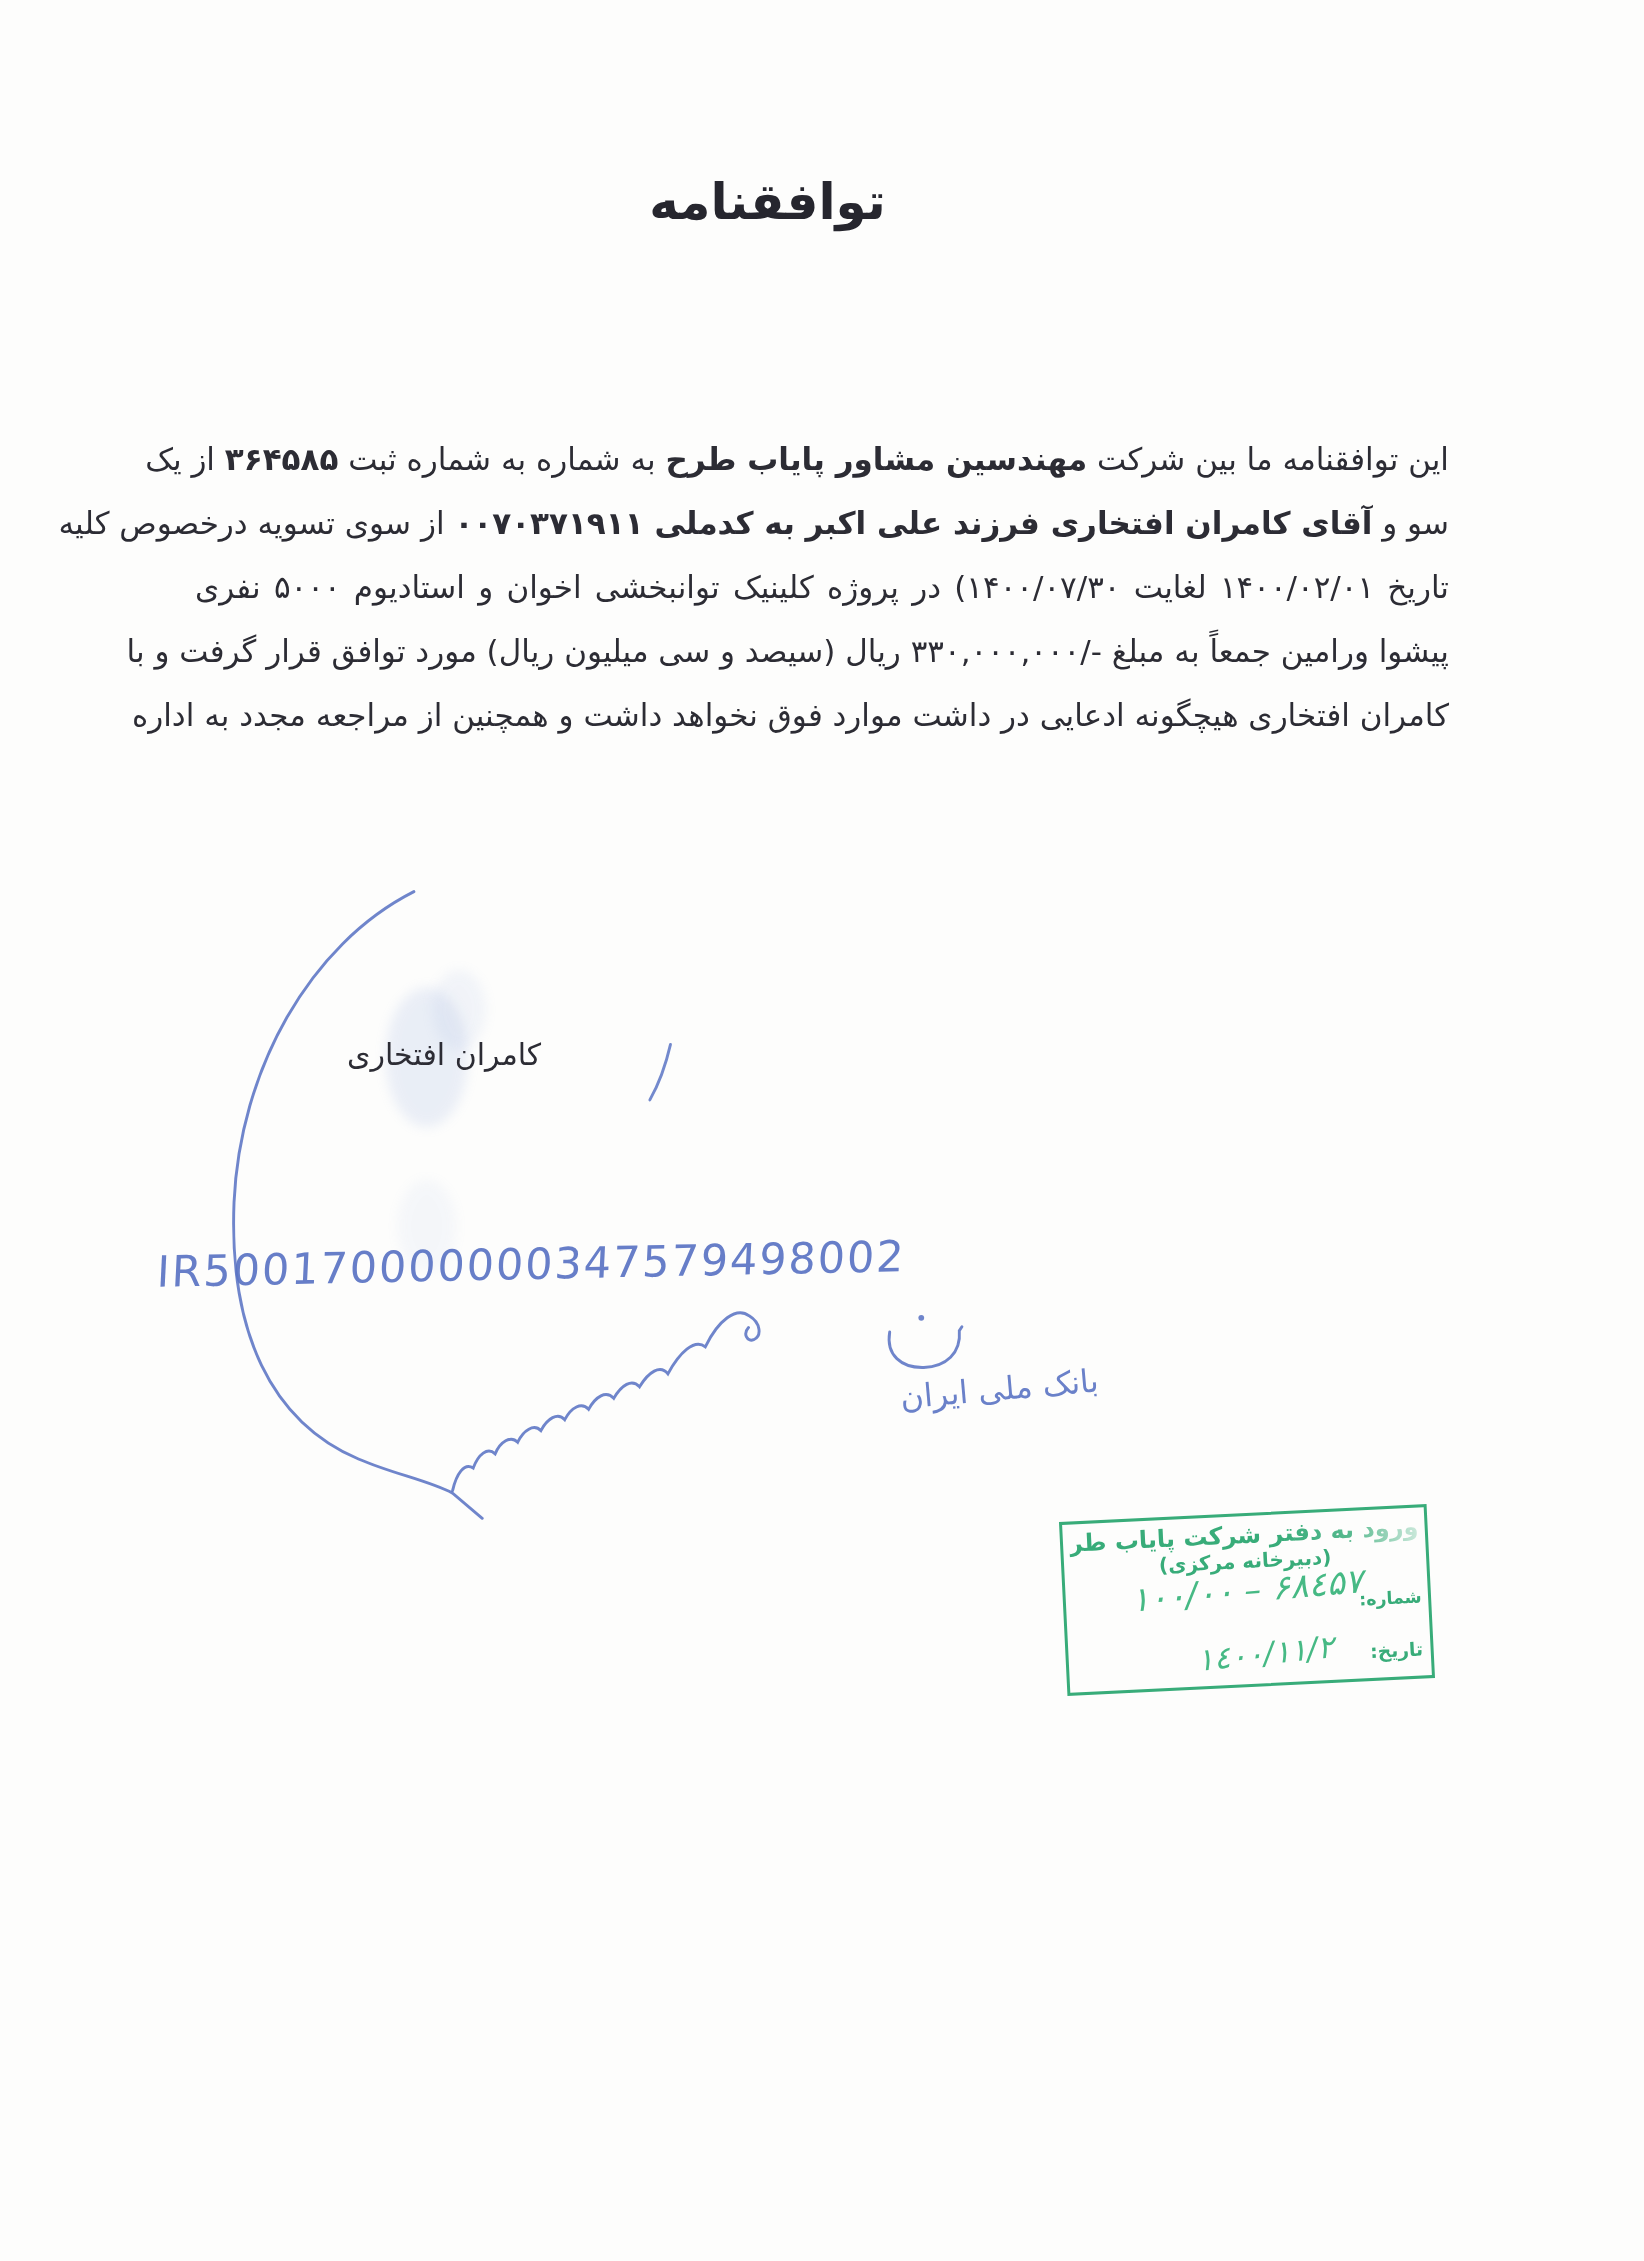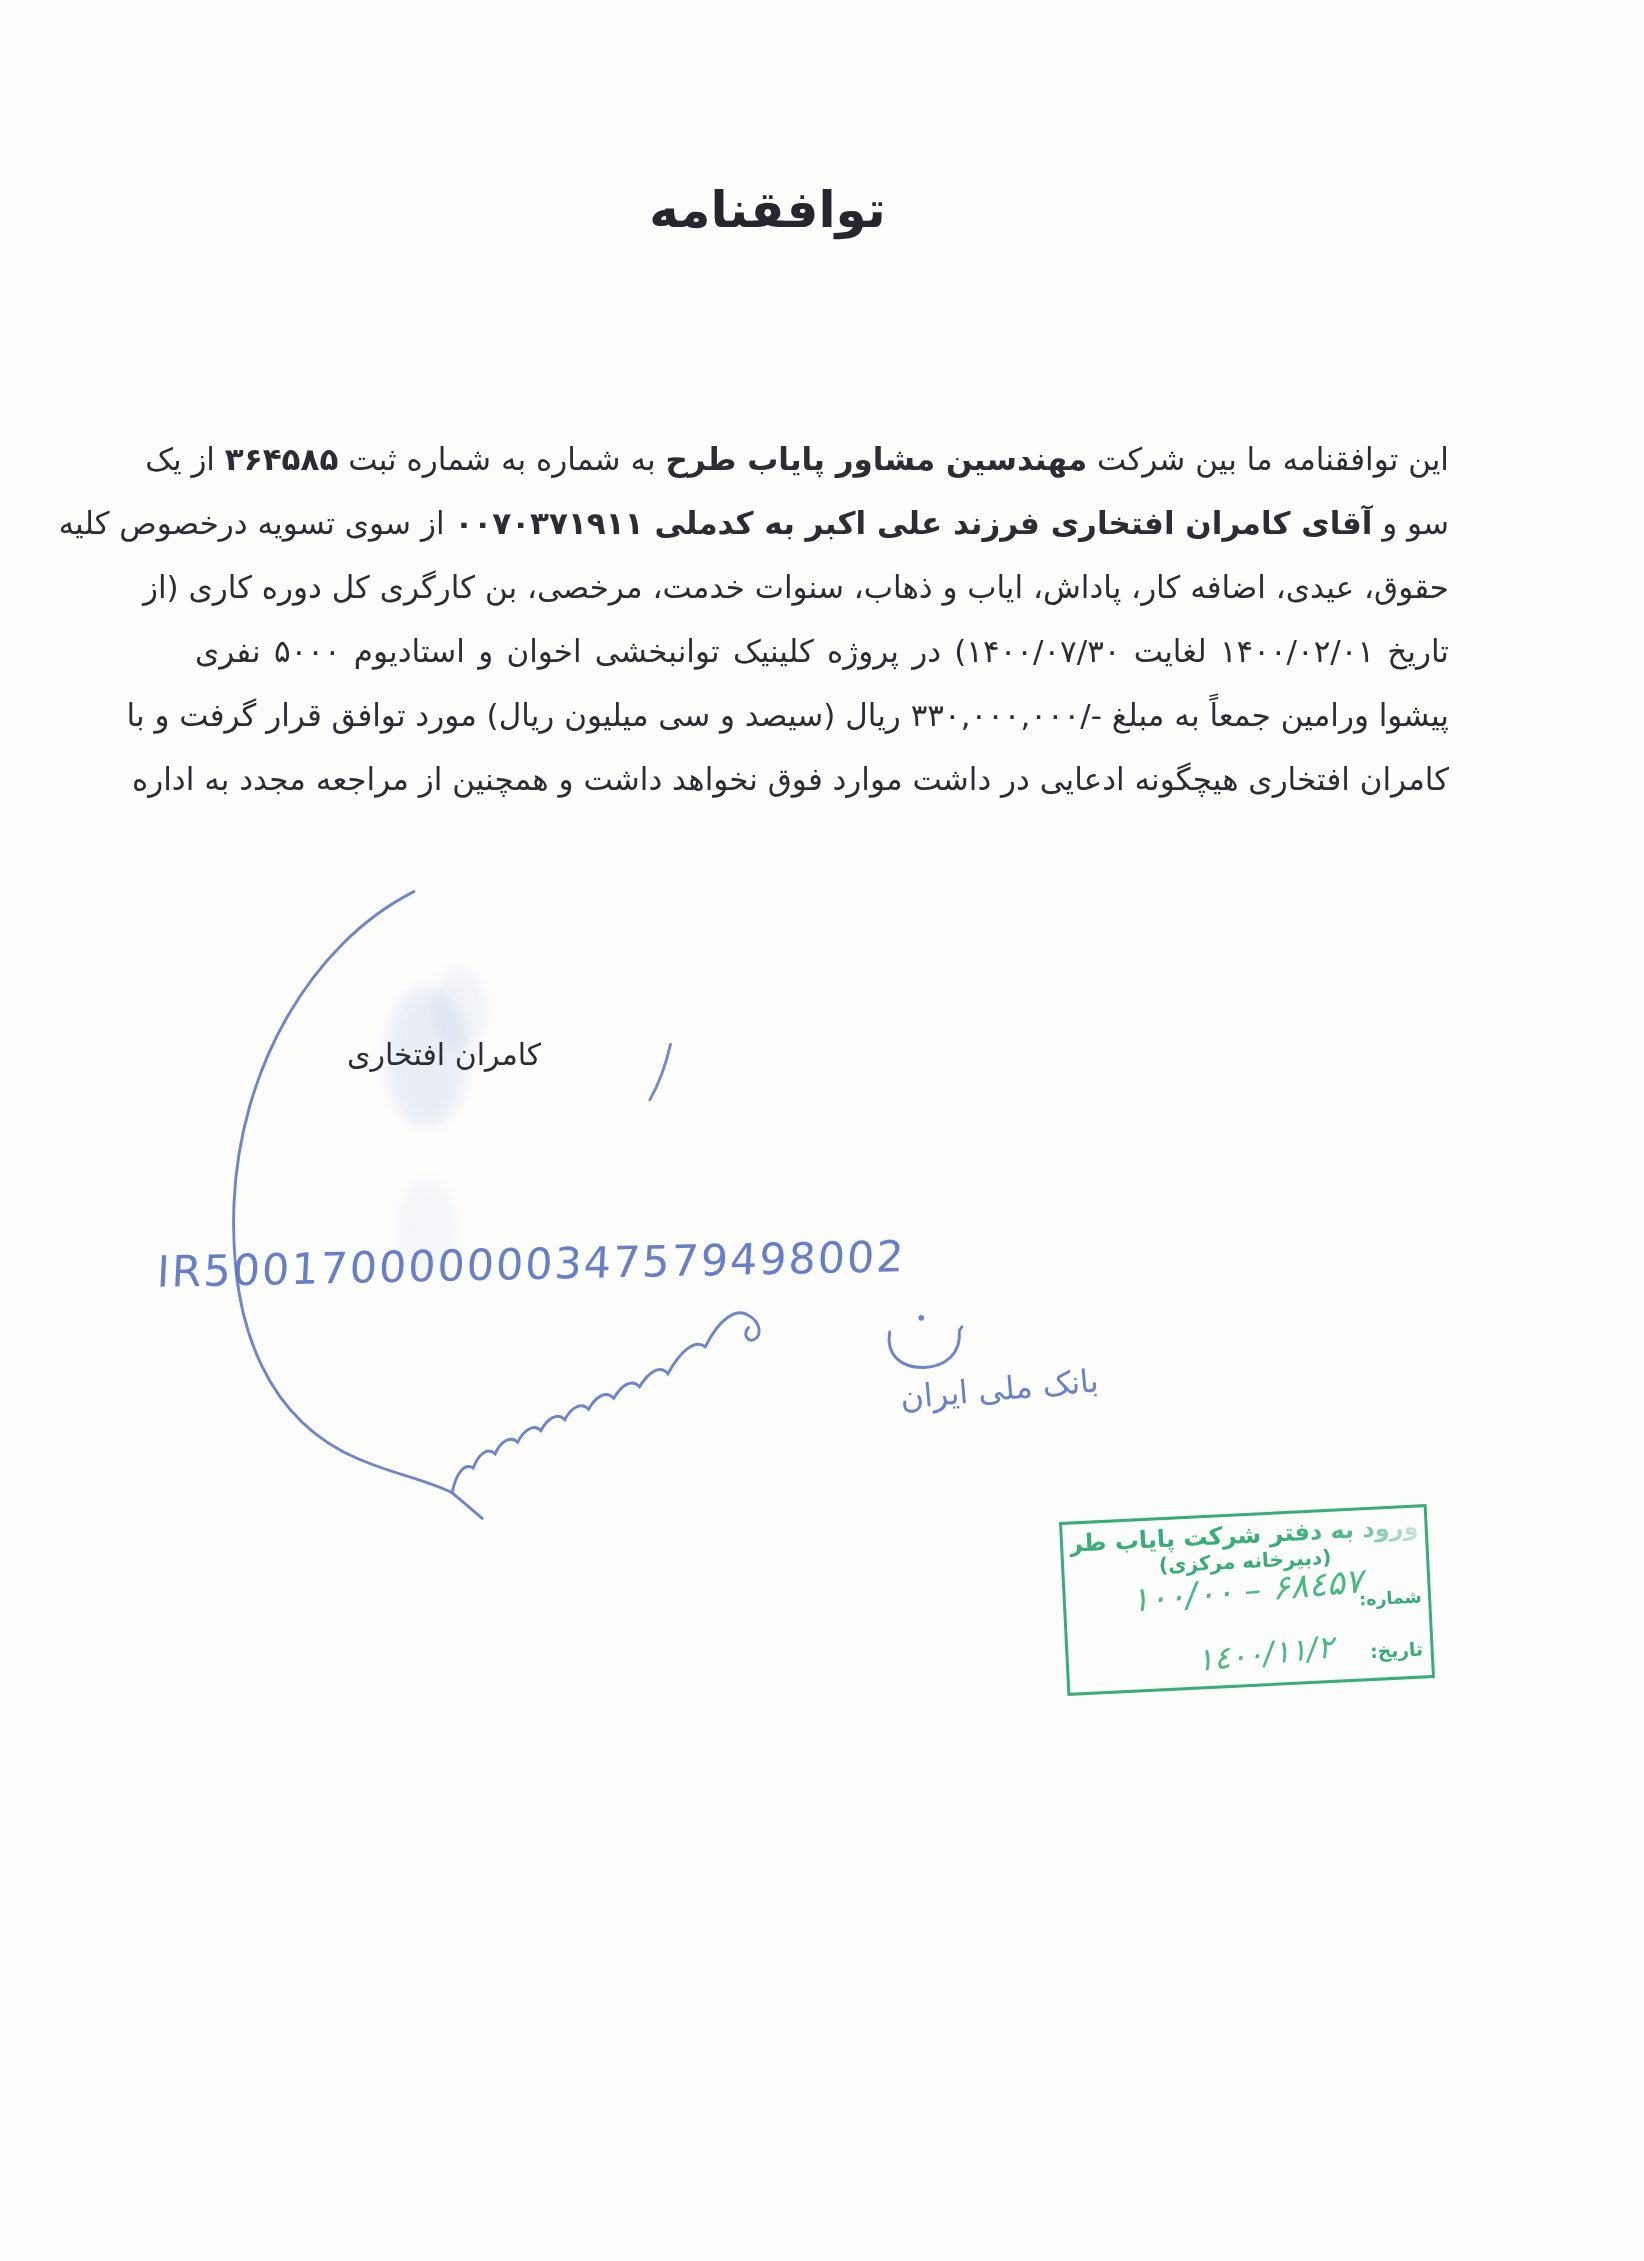--- a/index.html
+++ b/index.html
@@ -5,21 +5,21 @@
   html,body{margin:0;padding:0;background:#e8e8e8;}
   .page{
     position:relative; width:1644px; height:2261px;
     background:#fdfdfc; overflow:hidden;
     font-family:"DejaVu Sans", sans-serif; color:#2c2c34;
   }
   
   .doc-title{
     position:absolute; left:0; top:173px; width:1535px;
     text-align:center; font-size:50px; font-weight:bold;
-    color:#26262e; letter-spacing:0.6px; direction:rtl;margin-top:8px;
+    color:#26262e; letter-spacing:0.6px; direction:rtl;
   }
   
   .paragraph{
     position:absolute; left:195px; top:427px; width:1254px;
     direction:rtl; font-size:31px; color:#2c2c34;
   }
   .par-line{
     height:64px; line-height:64px; white-space:nowrap;
     text-align:justify; text-align-last:justify;
   }
@@ -80,21 +80,20 @@
 </head>
 <body>
 
 <div class="page">
 
   <div class="doc-title">توافقنامه</div>
 
   <div class="paragraph">
       <div class="par-line"><span>این توافقنامه ما بین شرکت </span><span class="b">مهندسین مشاور پایاب طرح</span><span> به شماره به شماره ثبت </span><span class="b">۳۶۴۵۸۵</span><span> از یک</span></div>
       <div class="par-line"><span>سو و </span><span class="b">آقای کامران افتخاری فرزند علی اکبر به کدملی </span><span class="b">۰۰۷۰۳۷۱۹۱۱</span><span> از سوی تسویه درخصوص کلیه</span></div>
-      <div class="par-line"><span>حقوق، عیدی، اضافه کار، پاداش، ایاب و ذهاب، سنوات خدمت، مرخصی، بن کارگری کل دوره کاری (از</span></div>
       <div class="par-line"><span>تاریخ ۱۴۰۰/۰۲/۰۱ لغایت ۱۴۰۰/۰۷/۳۰) در پروژه کلینیک توانبخشی اخوان و استادیوم ۵۰۰۰ نفری</span></div>
       <div class="par-line"><span>پیشوا ورامین جمعاً به مبلغ -/۳۳۰,۰۰۰,۰۰۰ ریال (سیصد و سی میلیون ریال) مورد توافق قرار گرفت و با</span></div>
       <div class="par-line"><span>کامران افتخاری هیچگونه ادعایی در داشت موارد فوق نخواهد داشت و همچنین از مراجعه مجدد به اداره</span></div>
     </div>
 
   <svg class="ink-svg" width="1644" height="2261" viewBox="0 0 2550 3507">
     <defs>
       <filter id="smudge-blur" x="-50%" y="-50%" width="200%" height="200%">
         <feGaussianBlur stdDeviation="9"></feGaussianBlur>
       </filter>

